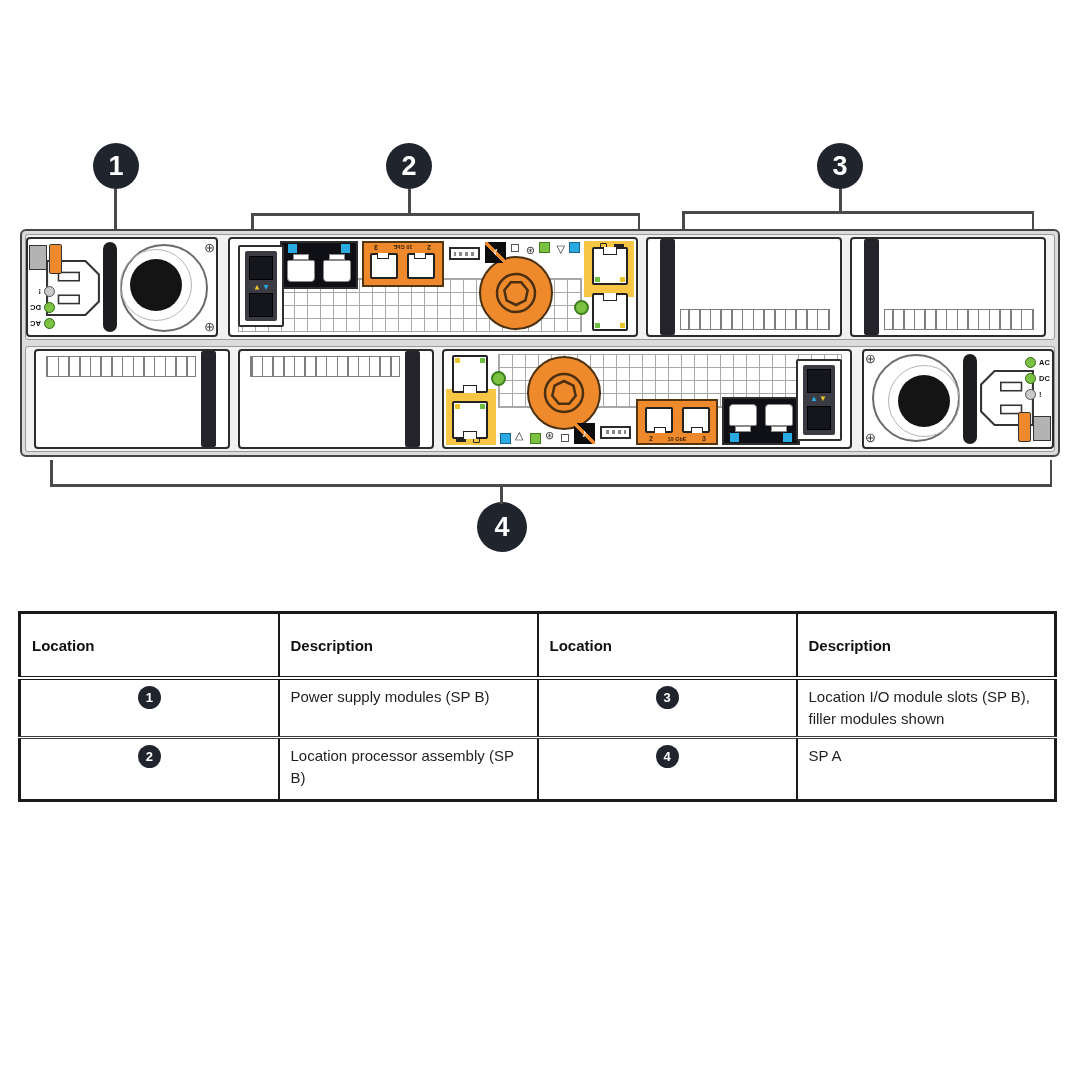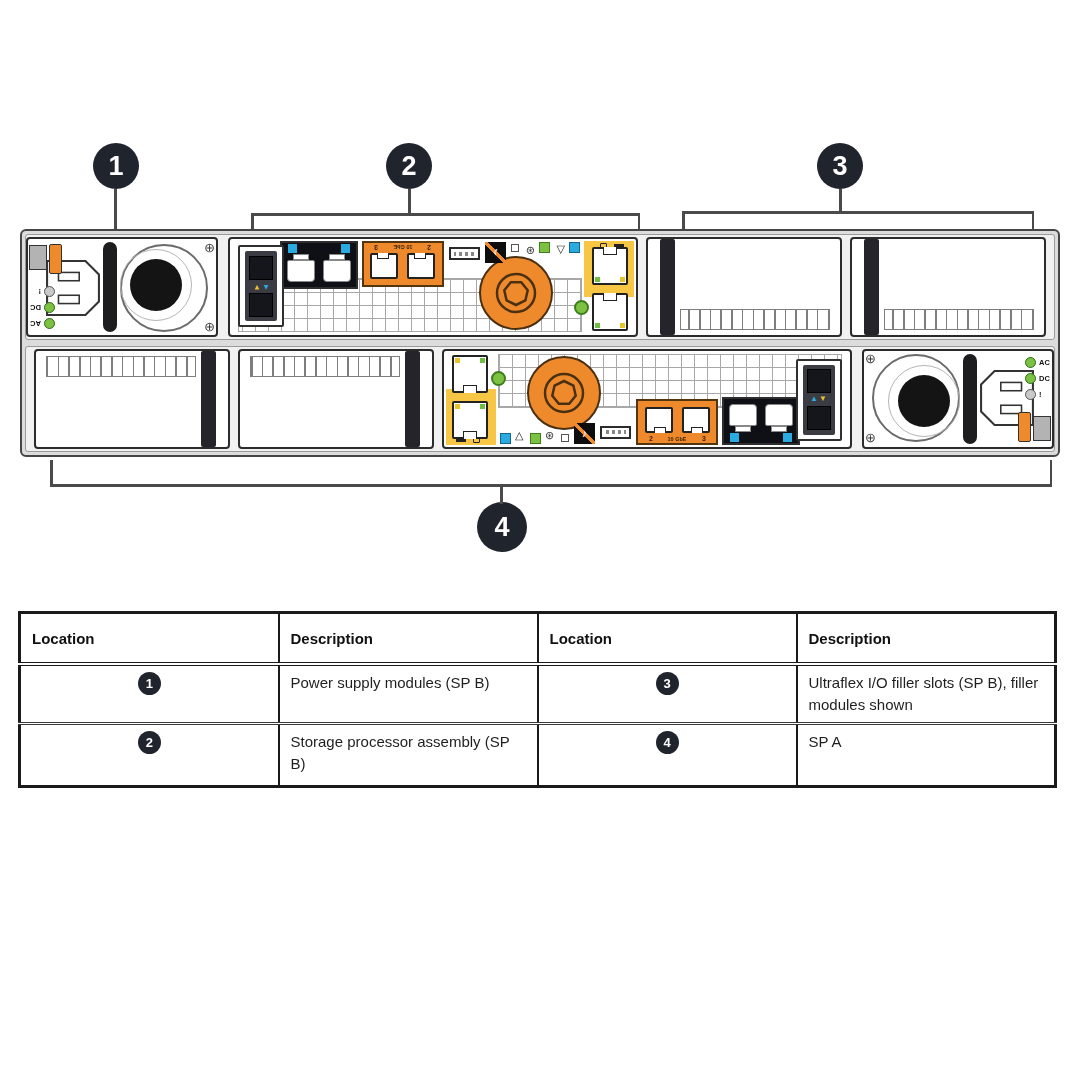--- a/index.html
+++ b/index.html
@@ -118,21 +118,21 @@
 
   
   .legend-wrap{position:absolute;left:18px;top:611px;width:1039px;}
   table.legend{
     border-collapse:collapse;width:100%;table-layout:fixed;
     font-family:"Liberation Sans",sans-serif;font-size:15px;color:#1f1f1f;
     border:3px solid #1a1a1a;
   }
   table.legend th,table.legend td{border:2px solid #1a1a1a;}
   table.legend th{
-    border-bottom:4px double #1a1a1a;text-align:left;padding:13px 11px;
+    border-bottom:4px double #1a1a1a;text-align:left;padding:20px 11px;
     font-size:15px;height:22px;color:#111;
   }
   table.legend td{vertical-align:top;padding:6px 11px;line-height:1.45;}
   table.legend tr.r1 td{height:44px;border-bottom:3px double #3a3a3a;}
   table.legend tr.r2 td{height:48px;}
   td.loc-cell{text-align:center;padding-top:9px;}
   .badge{
     display:inline-block;width:23px;height:23px;border-radius:50%;
     background:#20242d;color:#fff;font-weight:bold;font-size:13px;
     line-height:23px;text-align:center;
@@ -394,23 +394,23 @@
         <th>Description</th>
         <th>Location</th>
         <th>Description</th>
       </tr>
     </thead>
     <tbody>
       <tr class="r1">
         <td class="loc-cell"><span class="badge">1</span></td>
         <td>Power supply modules (SP B)</td>
         <td class="loc-cell"><span class="badge">3</span></td>
-        <td>Ultraflex I/O filler slots (SP B), filler modules shown</td>
+        <td>Location I/O module slots (SP B), filler modules shown</td>
       </tr>
       <tr class="r2">
         <td class="loc-cell"><span class="badge">2</span></td>
-        <td>Storage processor assembly (SP B)</td>
+        <td>Location processor assembly (SP B)</td>
         <td class="loc-cell"><span class="badge">4</span></td>
         <td>SP A</td>
       </tr>
     </tbody>
   </table>
 </div>
 
 </body></html>

